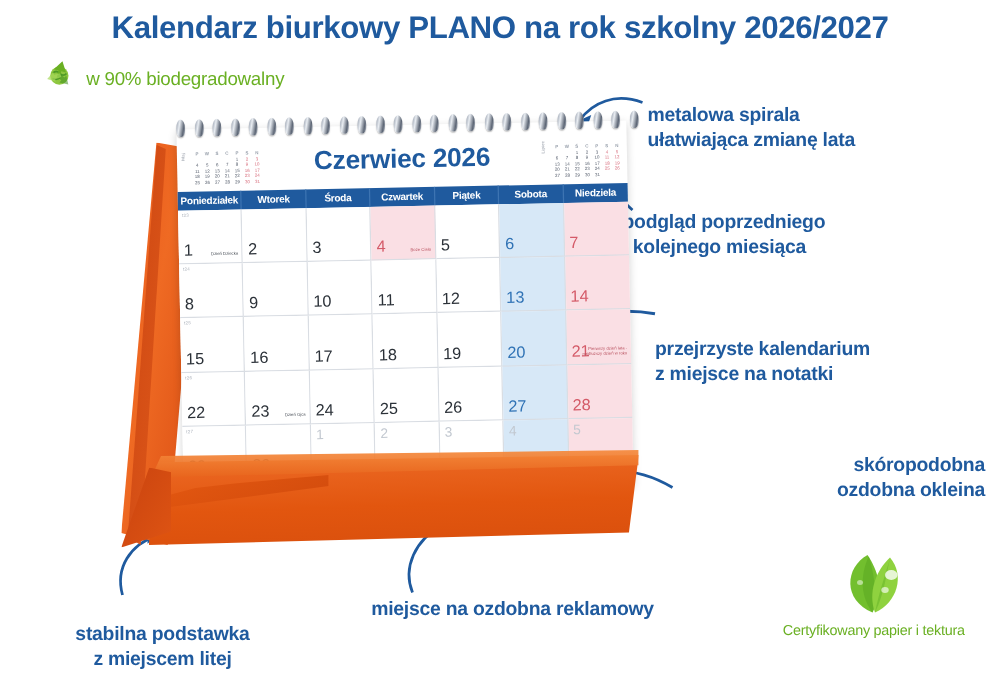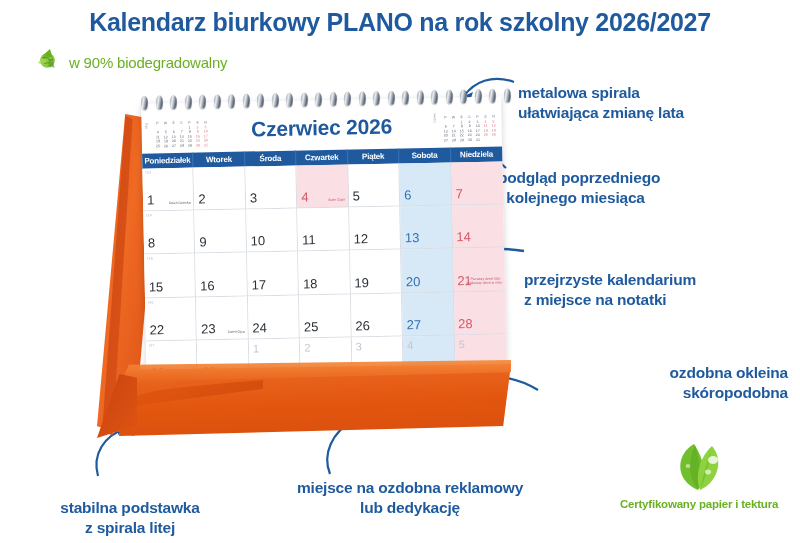--- a/index.html
+++ b/index.html
@@ -142,21 +142,21 @@
   .a-preview{left:498px;top:168px;}
   .a-grid{left:524px;top:270px;}
   .a-okleina{left:540px;top:363px;text-align:right;width:248px;}
   .a-base{left:14px;top:478px;text-align:center;width:232px;margin-top:20px;}
   .a-print{left:276px;top:478px;text-align:center;width:268px;}
 
   svg.arrow{position:absolute;overflow:visible;}
 
   
   .cert{position:absolute;left:604px;top:440px;width:190px;text-align:center;}
-  .cert-text{color:#6ab023;font-size:11.5px;font-weight:bold;letter-spacing:-.2px;margin-top:2px;}
+  .cert-text{color:#6ab023;font-size:11.5px;font-weight:normal;letter-spacing:-.2px;margin-top:2px;}
 </style>
 </head>
 <body>
 
 <div class="stage">
 
   <div class="title">Kalendarz biurkowy PLANO na rok szkolny 2026/2027</div>
 
   <div class="bio-row">
     <span>
@@ -480,32 +480,31 @@
     <div>podgląd poprzedniego</div>
     <div>i kolejnego miesiąca</div>
   </div>
 
   <div class="ann r a-grid">
     <div>przejrzyste kalendarium</div>
     <div>z miejsce na notatki</div>
   </div>
 
   <div class="ann a-okleina">
+    <div>skóropodobna</div>
     <div>ozdobna okleina</div>
-    <div>skóropodobna</div>
   </div>
 
   <div class="ann c a-base">
     <div>stabilna podstawka</div>
-    <div>z spirala litej</div>
+    <div>z miejscem litej</div>
   </div>
 
   <div class="ann c a-print">
     <div>miejsce na ozdobna reklamowy</div>
-    <div>lub dedykację</div>
   </div>
 
   <div class="cert">
     <span>
       <svg width="62" height="52" viewBox="0 0 62 52">
         <path d="M30 50 C6 40 8 14 26 4 C34 16 40 32 30 50 Z" fill="#72bf2e"></path>
         <path d="M30 50 C18 34 22 16 27 5 C31 18 34 34 30 50 Z" fill="#57a61f" opacity=".5"></path>
         <path d="M32 50 C50 42 56 20 44 6 C33 16 26 34 32 50 Z" fill="#8fd23f"></path>
         <path d="M32 50 C40 34 41 18 44 7 C40 20 35 35 32 50 Z" fill="#5fb024" opacity=".45"></path>
         <ellipse cx="45" cy="20" rx="5" ry="4" fill="#ffffff" opacity=".78"></ellipse>

